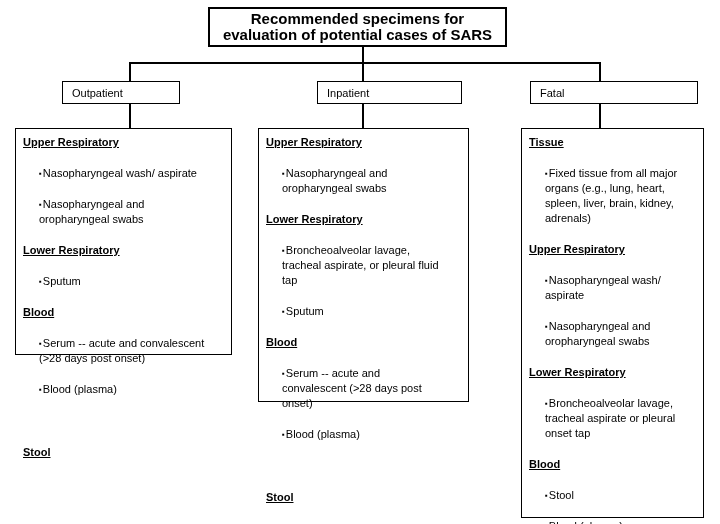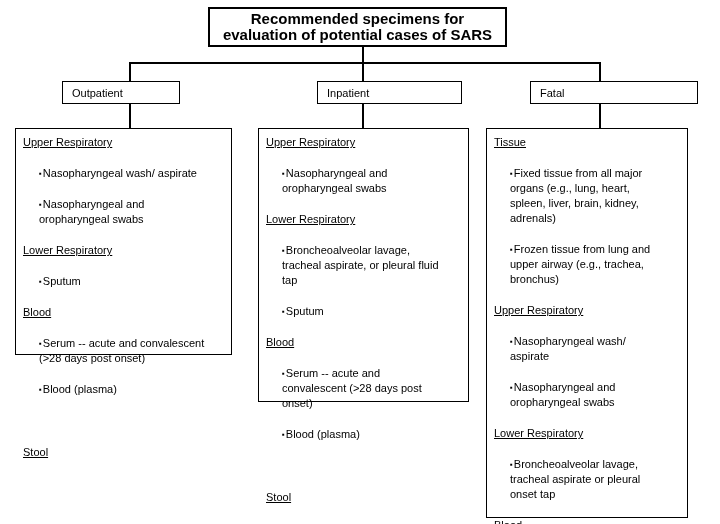--- a/index.html
+++ b/index.html
@@ -32,21 +32,21 @@
     padding-left:9px;
     font-size:11px;
   }
   .detail-box{
     top:128px;
     padding:6px 7px;
     font-size:11px;line-height:15px;
   }
   .section{margin-bottom:15px;}
   .section:last-child{margin-bottom:0;margin-top:48px;}
-  .heading{text-decoration:underline;}
+  .heading{text-decoration:underline;font-weight:bold;}
   .item{margin:16px;}
   .bullet{font-size:8px;vertical-align:1px;padding-right:1px;}
   .connector{position:absolute;background:#000000;}
   .v-line{width:1.5px;}
   .h-line{height:1.5px;}
 </style>
 </head>
 <body>
 
 <div class="canvas">
@@ -108,25 +108,24 @@
     <div class="section">
       <div class="heading">Blood</div>
       <div class="item"><span class="bullet">▪</span><span>Serum -- acute and convalescent (&gt;28 days post onset)</span></div>
       <div class="item"><span class="bullet">▪</span><span>Blood (plasma)</span></div>
     </div>
     <div class="section">
       <div class="heading">Stool</div>
     </div>
   </div>
 
-  <div class="box detail-box" style="left:486px;width:202px;height:390px;">
+  <div class="box detail-box" style="left:521px;width:183px;height:390px;">
     <div class="section">
       <div class="heading">Tissue</div>
       <div class="item"><span class="bullet">▪</span><span>Fixed tissue from all major organs (e.g., lung, heart, spleen, liver, brain, kidney, adrenals)</span></div>
-      <div class="item"><span class="bullet">▪</span><span>Frozen tissue from lung and upper airway (e.g., trachea, bronchus)</span></div>
     </div>
     <div class="section">
       <div class="heading">Upper Respiratory</div>
       <div class="item"><span class="bullet">▪</span><span>Nasopharyngeal wash/ aspirate</span></div>
       <div class="item"><span class="bullet">▪</span><span>Nasopharyngeal and oropharyngeal swabs</span></div>
     </div>
     <div class="section">
       <div class="heading">Lower Respiratory</div>
       <div class="item"><span class="bullet">▪</span><span>Broncheoalveolar lavage, tracheal aspirate or pleural onset tap</span></div>
     </div>

